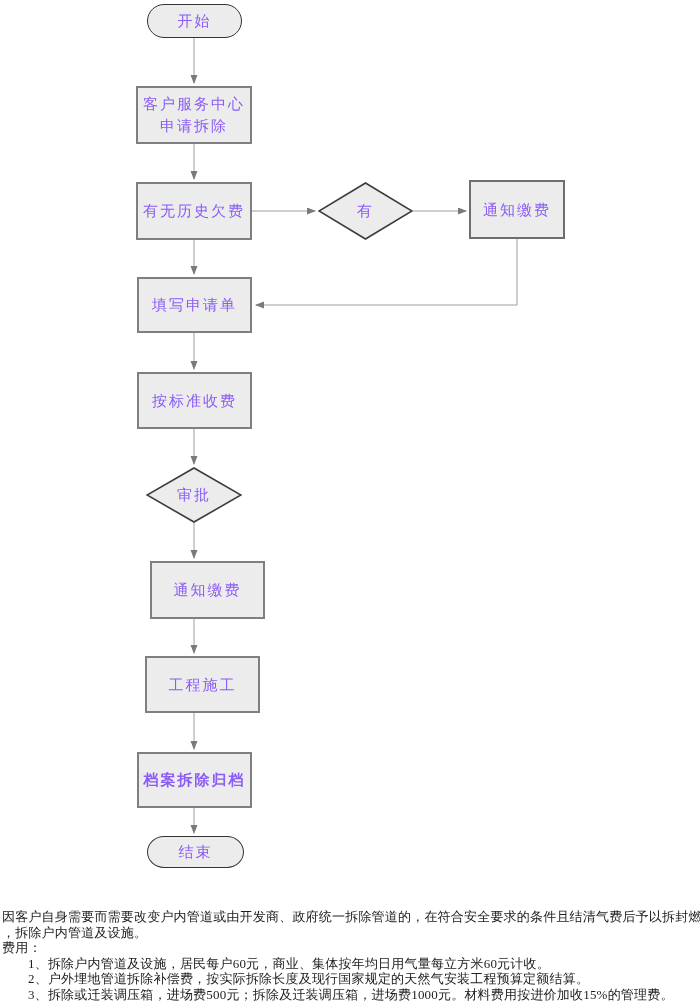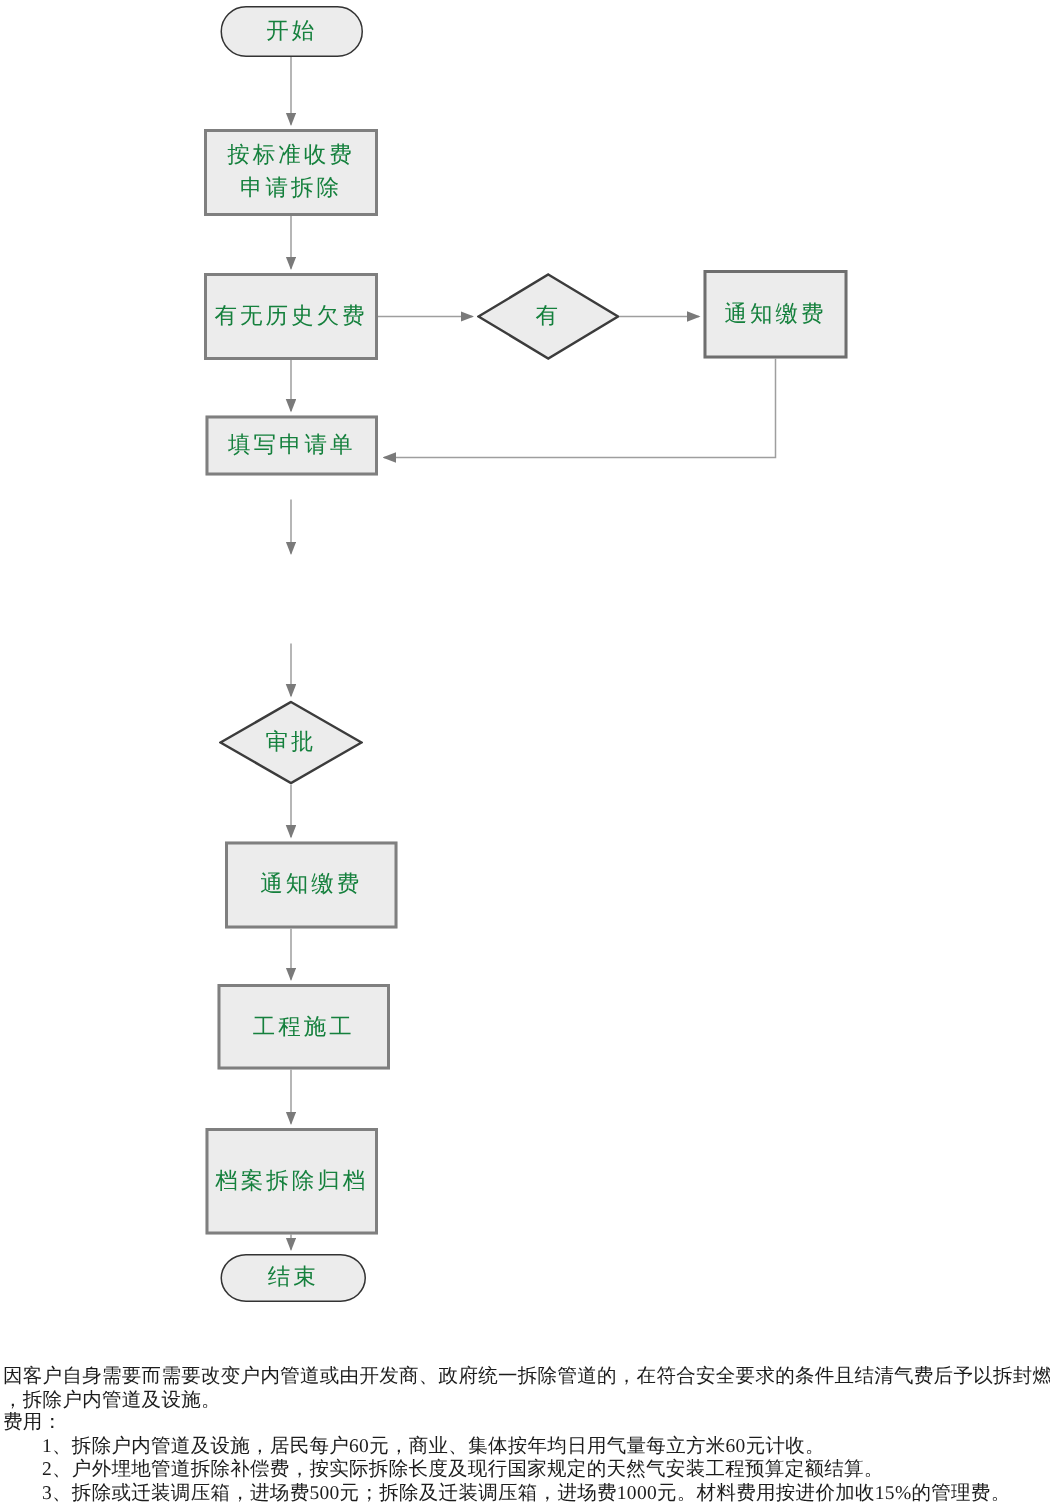--- a/index.html
+++ b/index.html
@@ -22,21 +22,21 @@
     position: absolute;
     box-sizing: border-box;
     display: flex;
     flex-direction: column;
     align-items: center;
     justify-content: center;
     text-align: center;
     font-size: 15px;
     letter-spacing: 2px;
     line-height: 22px;
-    color: #15803d;
+    color: #8b5cf6;
   }
   .process {
     background: #ececec;
     border: 2px solid #7f7f7f;
   }
   .terminator {
     background: #ececec;
     border: 1.5px solid #333333;
     border-radius: 17px / 50%;
   }
@@ -93,60 +93,63 @@
       <line x1="413" y1="211" x2="466" y2="211" marker-end="url(#arrow)"></line>
       <polyline points="517,239 517,305 256,305" marker-end="url(#arrow)"></polyline>
     </g>
   </svg>
 
   <div class="node terminator" style="left:147px; top:4px; width:95px; height:34px;">
     <span>开始</span>
   </div>
 
   <div class="node process" style="left:136px; top:86px; width:116px; height:58px;">
-    <span>按标准收费</span>
+    <span>客户服务中心</span>
     <span>申请拆除</span>
   </div>
 
   <div class="node process" style="left:136px; top:182px; width:116px; height:58px;">
     <span>有无历史欠费</span>
   </div>
 
   <div class="node diamond" style="left:318px; top:182px; width:95px; height:58px;">
     <svg viewBox="0 0 95 58" preserveAspectRatio="none">
       <polygon points="47.5,1 94,29 47.5,57 1,29"></polygon>
     </svg>
     <span class="dlabel">有</span>
   </div>
 
   <div class="node process" style="left:469px; top:180px; width:96px; height:59px; border-color:#6e6e6e;">
     <span>通知缴费</span>
   </div>
 
-  <div class="node process" style="left:137px; top:277px; width:115px; height:40px;">
+  <div class="node process" style="left:137px; top:277px; width:115px; height:56px;">
     <span>填写申请单</span>
   </div>
 
+  <div class="node process" style="left:137px; top:372px; width:115px; height:57px;">
+    <span>按标准收费</span>
+  </div>
 
   <div class="node diamond" style="left:146px; top:467px; width:96px; height:56px;text-align:center;">
     <svg viewBox="0 0 96 56" preserveAspectRatio="none">
       <polygon points="48,1 95,28 48,55 1,28"></polygon>
     </svg>
     <span class="dlabel">审批</span>
   </div>
 
   <div class="node process" style="left:150px; top:561px; width:115px; height:58px;">
     <span>通知缴费</span>
   </div>
 
   <div class="node process" style="left:145px; top:656px; width:115px; height:57px;">
     <span>工程施工</span>
   </div>
 
-  <div class="node process" style="left:137px; top:752px; width:115px; height:71px;">
+  <div class="node process" style="left:137px; top:752px; width:115px; height:56px;font-weight:bold;">
     <span>档案拆除归档</span>
   </div>
 
   <div class="node terminator" style="left:147px; top:836px; width:97px; height:32px;">
     <span>结束</span>
   </div>
 
   <div id="footer">
     <div>因客户自身需要而需要改变户内管道或由开发商、政府统一拆除管道的，在符合安全要求的条件且结清气费后予以拆封燃气设施</div>
     <div>，拆除户内管道及设施。</div>

